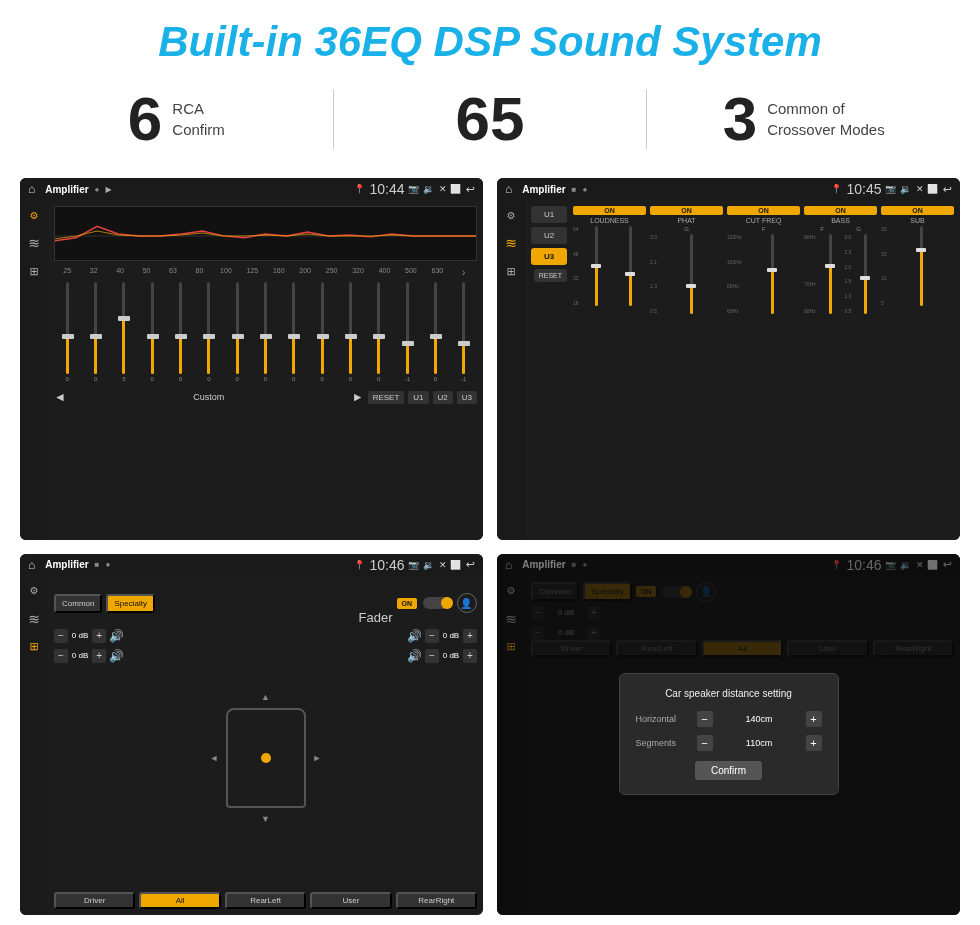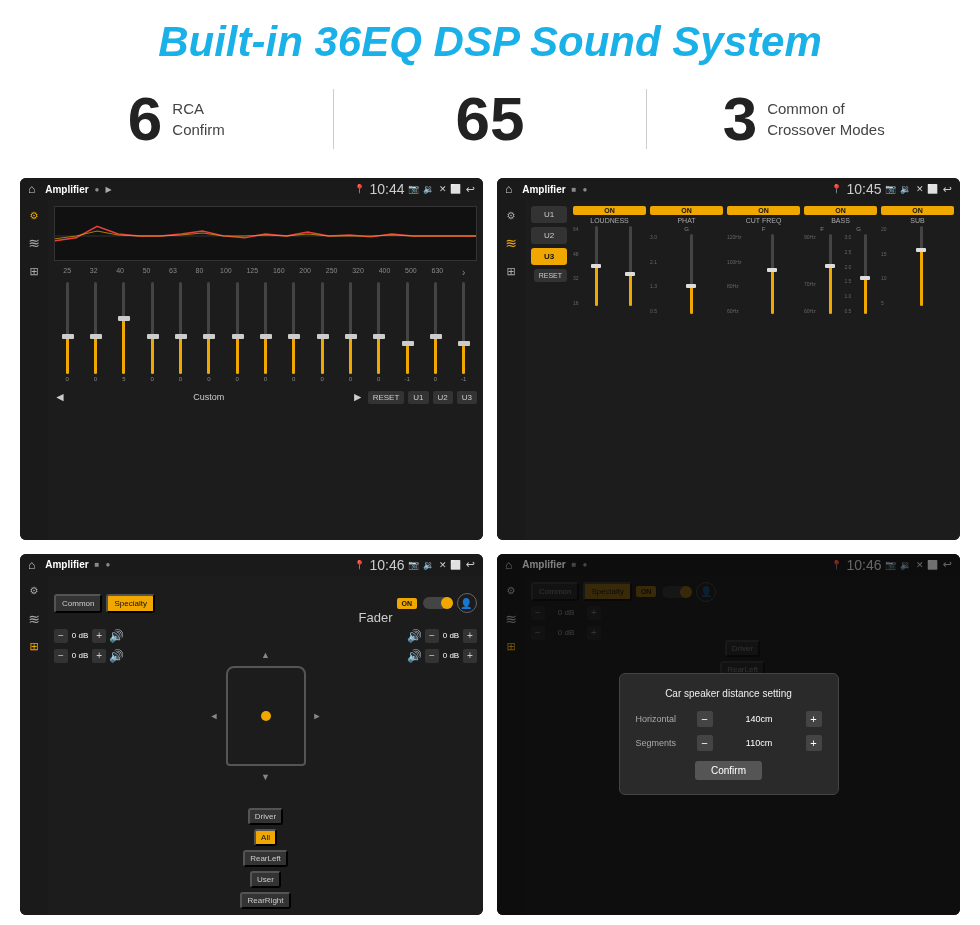--- a/index.html
+++ b/index.html
@@ -440,21 +440,20 @@
       display: flex;
       flex-direction: column;
       gap: 6px;
     }
 
     .fader-bottom-row {
       display: flex;
       gap: 4px;
       align-items: center;
       flex-wrap: wrap;
-      flex-direction: column;
     }
     .fader-bottom-btn {
       background: #333;
       color: #ccc;
       border-radius: 3px;
       font-size: 8px;
       padding: 2px 5px;
       cursor: pointer;
       flex: 1;
       text-align: center;

